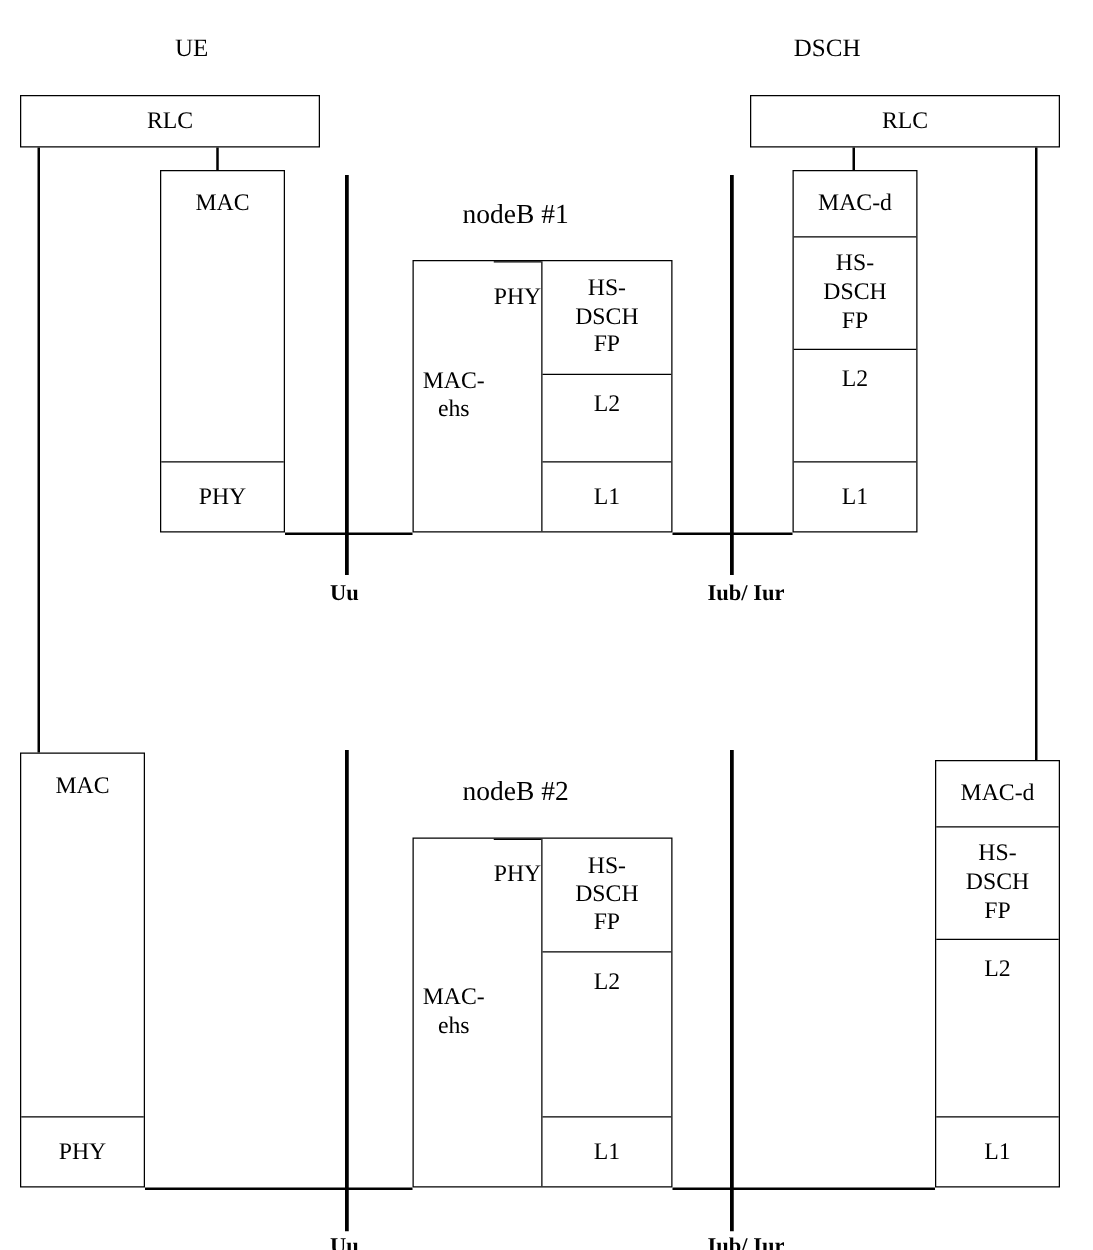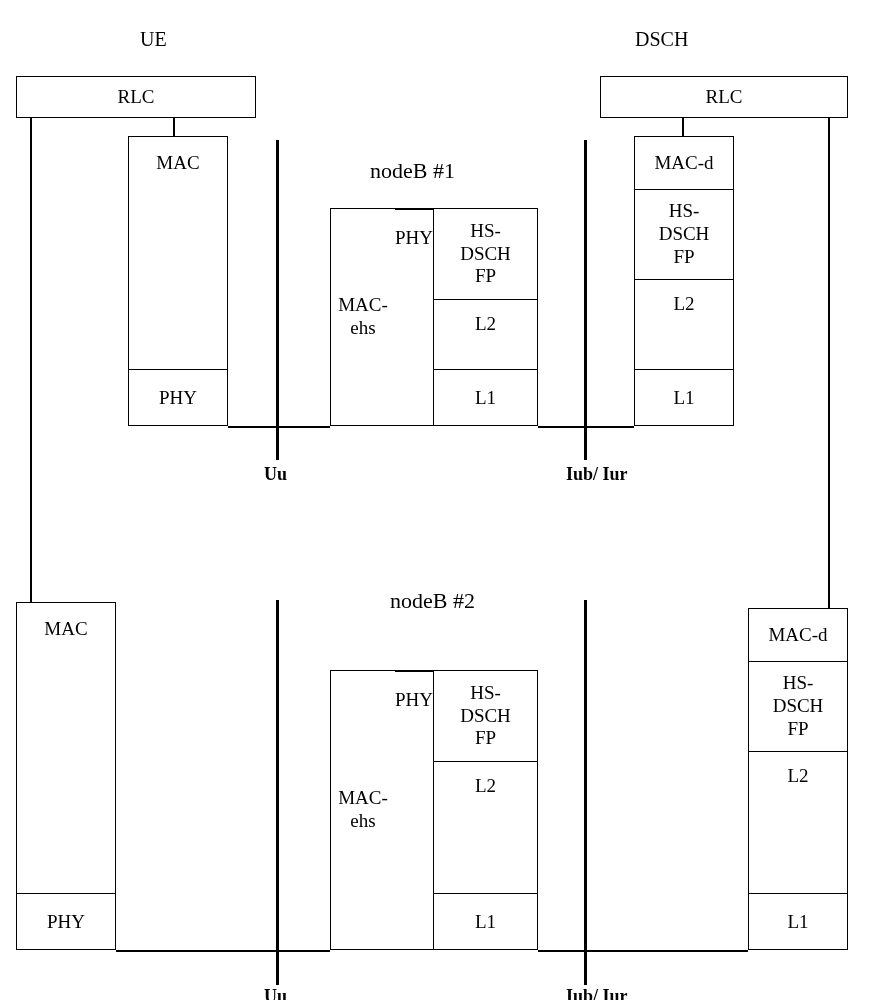--- a/index.html
+++ b/index.html
@@ -157,21 +157,21 @@
 <div class="stack-box" style="left:748px; top:608px; width:100px; height:342px;">
   <div class="stack-cell" style="height:52px;">MAC-d</div>
   <div class="stack-cell" style="height:90px; white-space:pre; line-height:1.2;">HS-
 DSCH
 FP</div>
   <div class="stack-cell" style="height:48px;">L2</div>
   <div class="stack-cell" style="flex:1; border-top:none;"></div>
   <div class="stack-cell" style="height:56px;">L1</div>
 </div>
 
-<div class="node-title" style="left:370px; top:588px;margin-left:20px;">nodeB #2</div>
+<div class="node-title" style="left:370px; top:620px;">nodeB #2</div>
 
 <div class="nodeb-box" style="left:330px; top:670px; width:208px; height:280px;">
   <div class="nodeb-left">
     <div class="nodeb-cell" style="flex:1; white-space:pre; line-height:1.2;">MAC-
 ehs</div>
     <div class="nodeb-cell" style="height:56px;">PHY</div>
   </div>
   <div class="nodeb-right">
     <div class="nodeb-cell" style="height:90px; white-space:pre; line-height:1.2;">HS-
 DSCH

